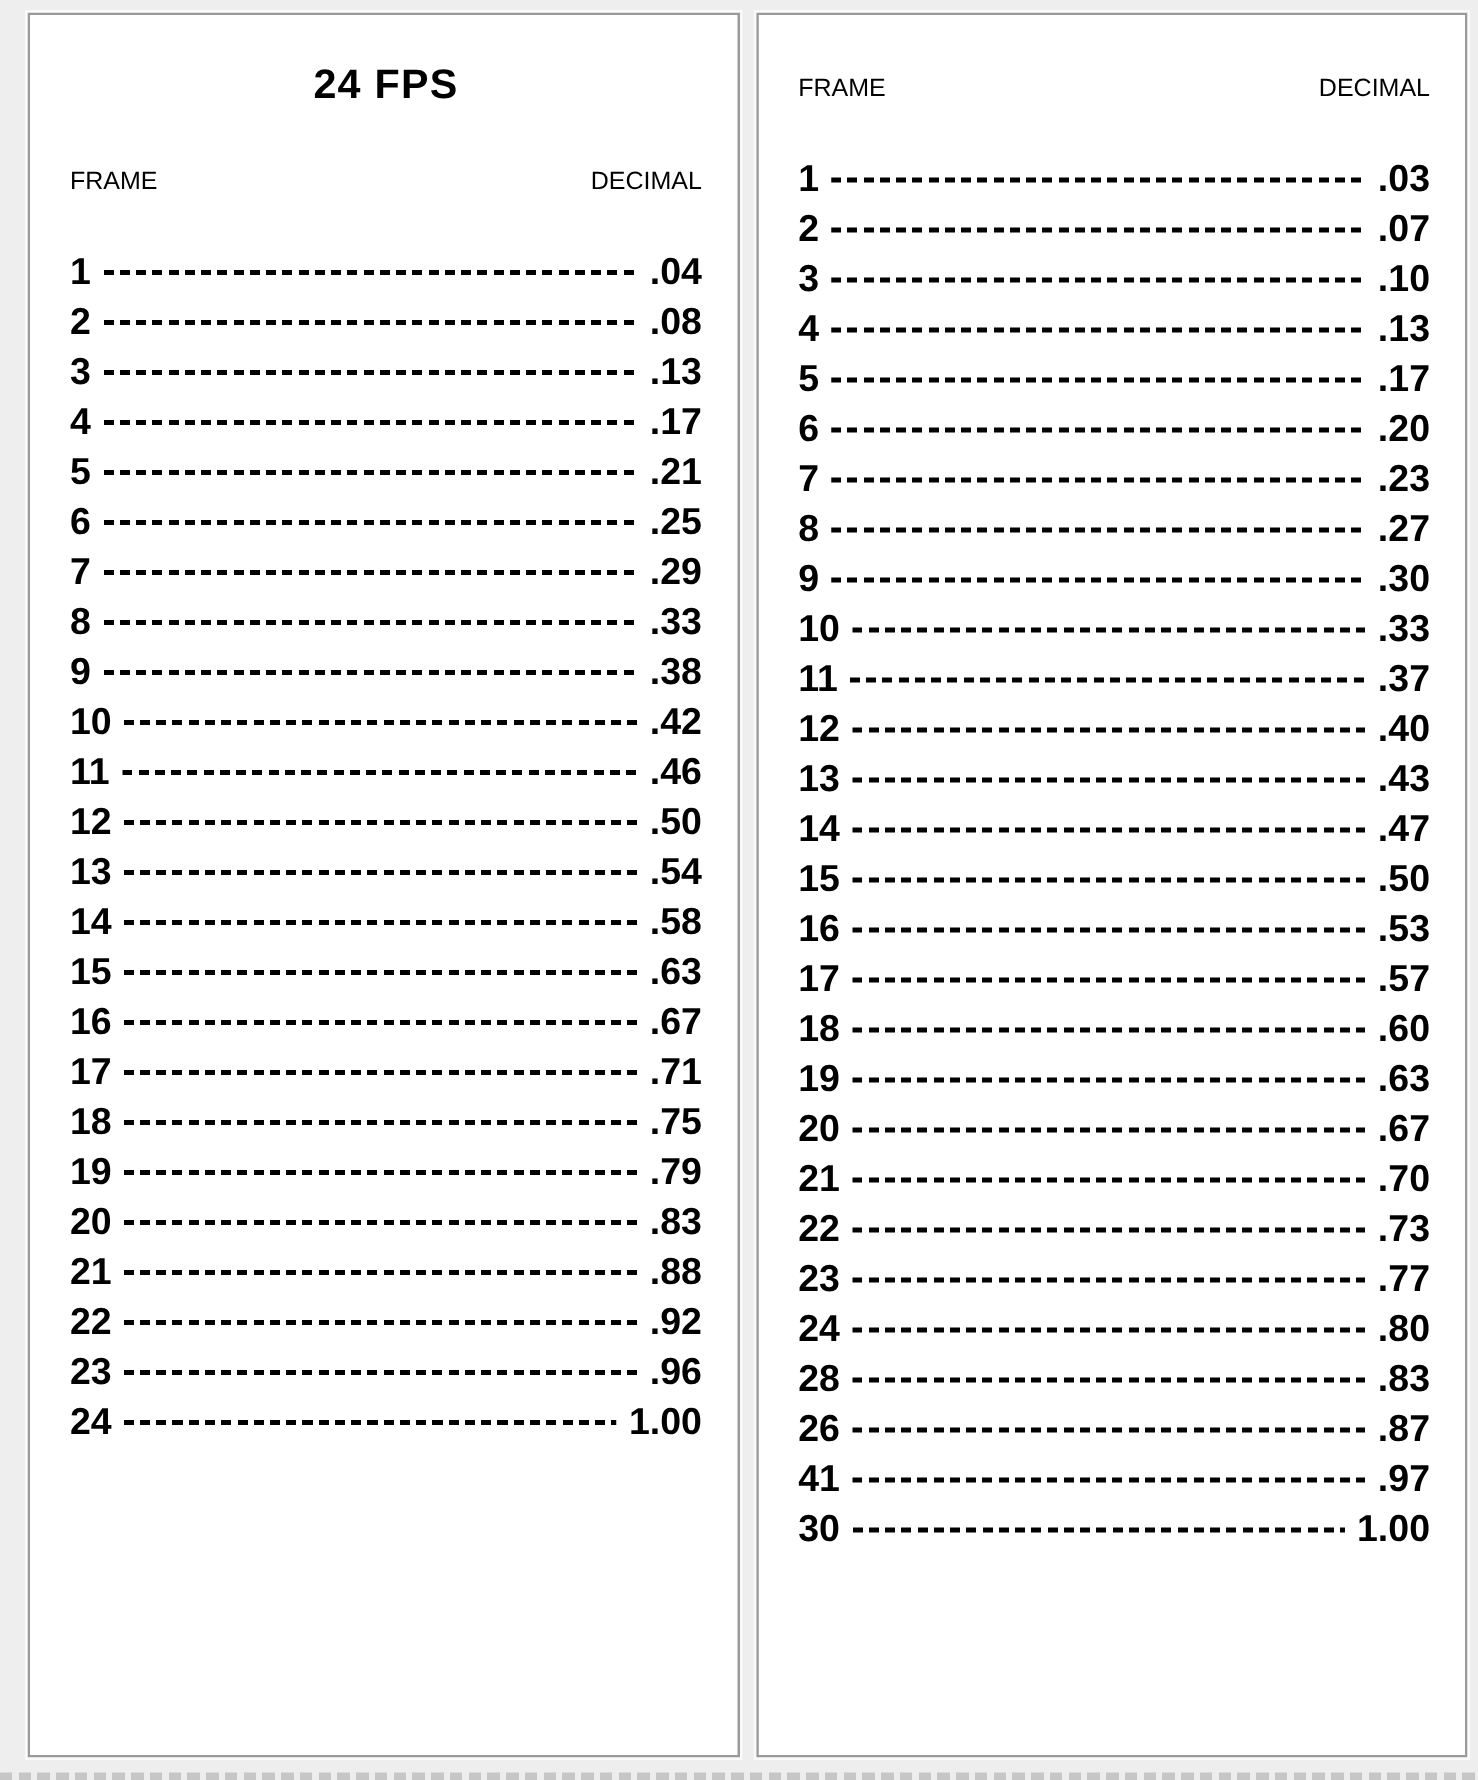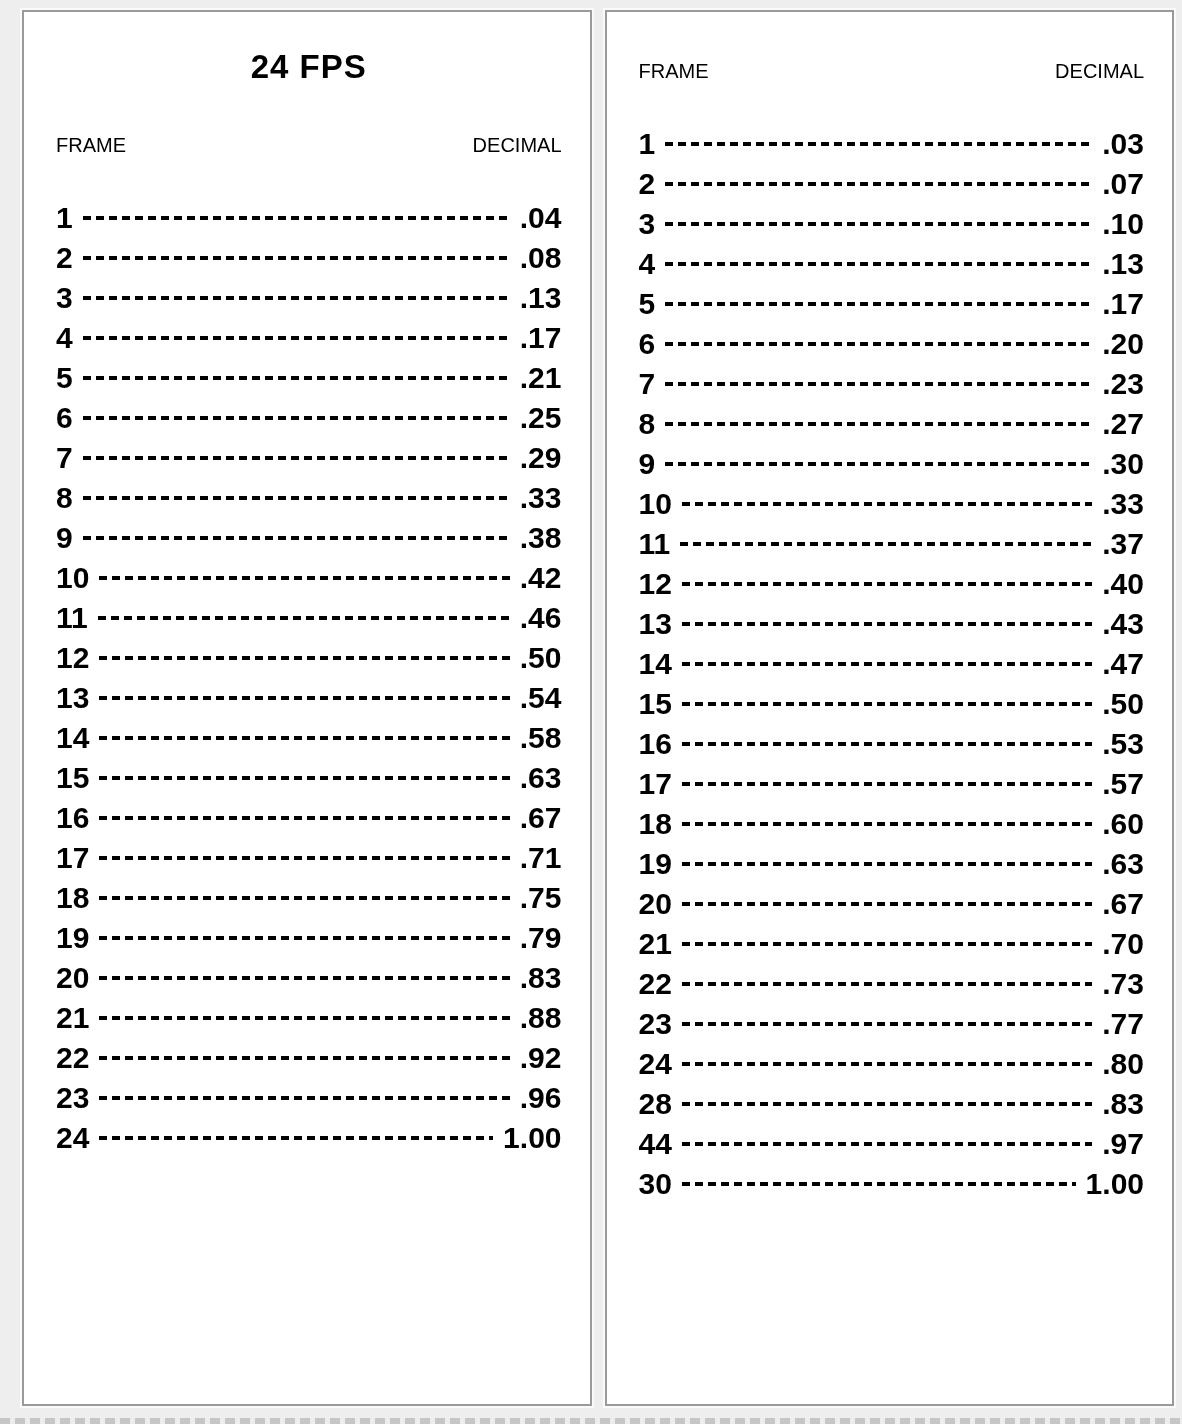--- a/index.html
+++ b/index.html
@@ -340,21 +340,26 @@
           <span>24</span>
           <span class="leader"></span>
           <span>.80</span>
         </div>
         <div class="row">
           <span>28</span>
           <span class="leader"></span>
           <span>.83</span>
         </div>
         <div class="row">
-          <span>44</span>
+          <span>26</span>
+          <span class="leader"></span>
+          <span>.87</span>
+        </div>
+        <div class="row">
+          <span>41</span>
           <span class="leader"></span>
           <span>.97</span>
         </div>
         <div class="row">
           <span>30</span>
           <span class="leader"></span>
           <span>1.00</span>
         </div>
       </div>
   </div>

